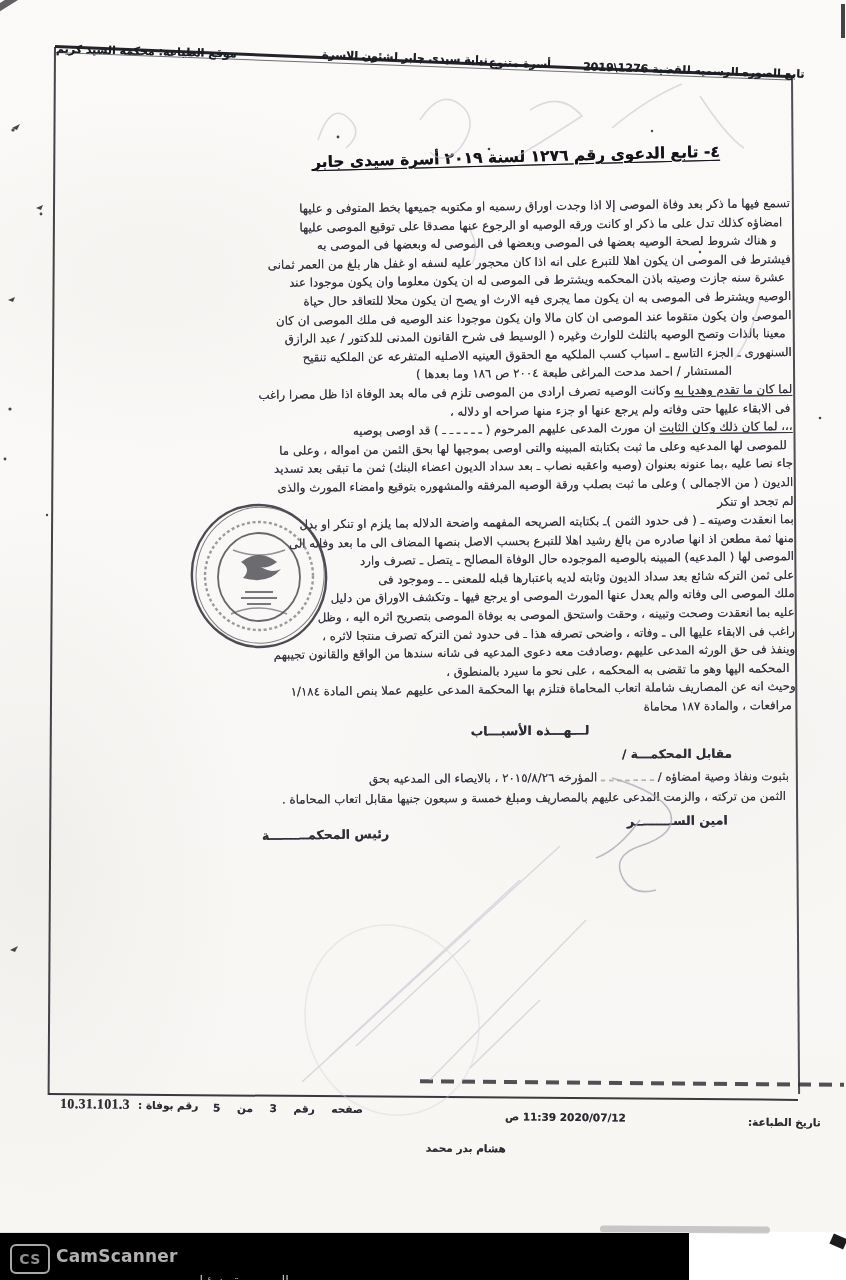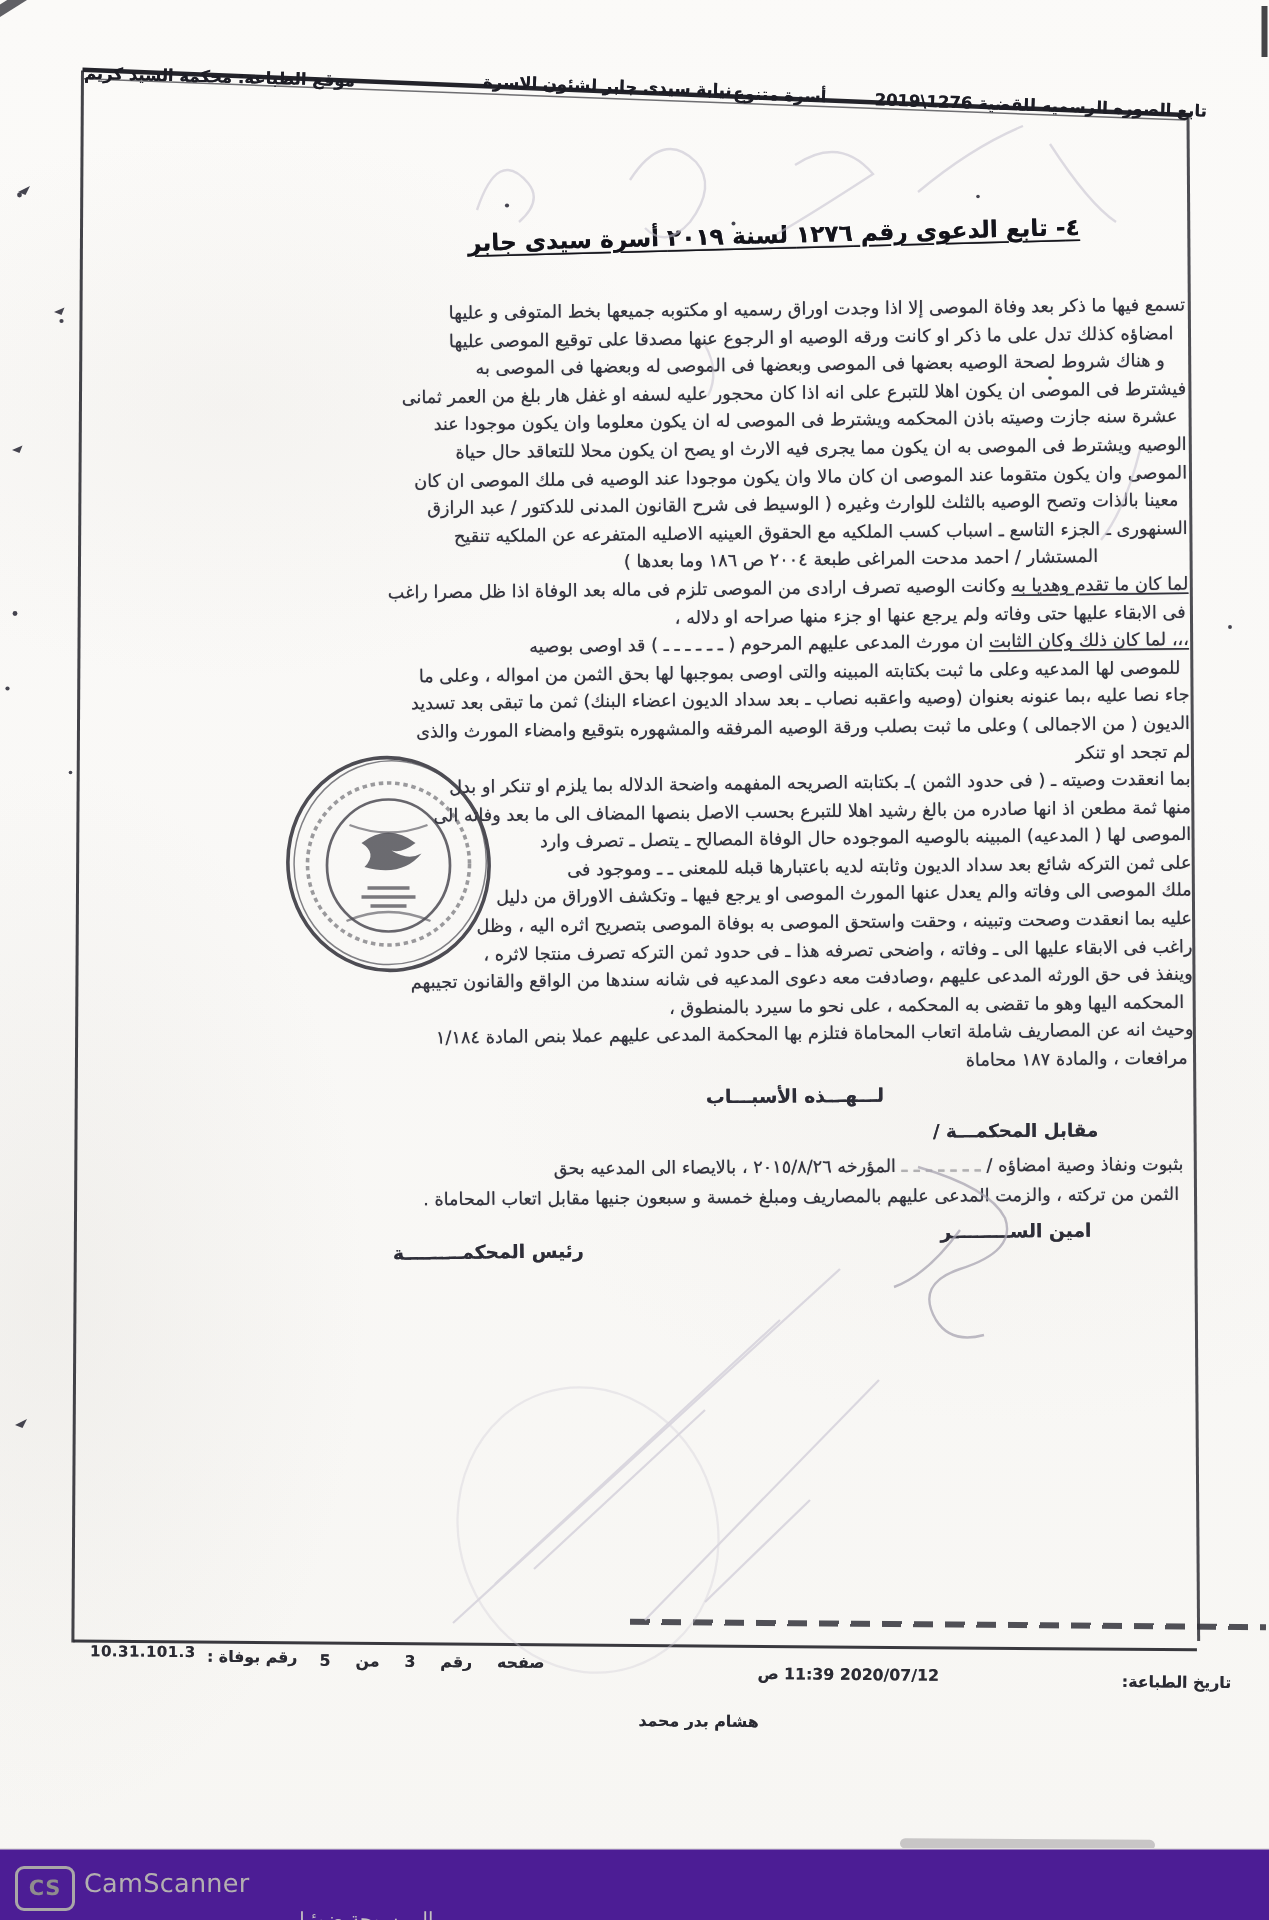--- a/index.html
+++ b/index.html
@@ -62,32 +62,32 @@
 
   
   .sig{position:absolute;direction:rtl;font-size:12.5px;font-weight:bold;color:#2e2e38;white-space:nowrap;text-shadow:0 0 .4px rgba(40,40,52,.7);}
   .sig-clerk{right:118px;top:813px;transform:rotate(-.6deg);}
   .sig-president{left:262px;top:827px;transform:rotate(-.8deg);}
 
   
   .dfoot{position:absolute;left:50px;top:1096px;width:760px;height:30px;transform:rotate(.55deg);transform-origin:left center;
     font-size:10.5px;font-weight:bold;color:#2b2b33;}
   .dfoot span{position:absolute;white-space:nowrap;text-shadow:0 0 .4px rgba(40,40,52,.6);}
-  .f-ip{left:10px;top:0;font-size:10px;letter-spacing:.3px;}
+  .f-ip{left:10px;top:0;font-size:14px;letter-spacing:.3px;font-family:Liberation Serif, serif;}
   .f-devlabel{left:88px;top:2px;direction:rtl;}
   .f-page{left:163px;top:4px;direction:rtl;word-spacing:13px;}
   .f-oper{left:376px;top:8px;direction:rtl;margin-top:34px;}
   .f-dt{left:455px;top:10px;direction:rtl;}
   .f-dtlabel{left:650px;top:13px;direction:rtl;margin-left:48px;}
 
   
-  .csbar{position:absolute;left:0;top:1232px;width:846px;height:48px;background:#4c1d95;border-top:1px solid #e3e1df;}
+  .csbar{position:absolute;left:0;top:1232px;width:689px;height:48px;background:#000000;border-top:1px solid #e3e1df;}
   .cslogo{position:absolute;left:10px;top:11px;width:36px;height:26px;border:2px solid #a9a7a7;border-radius:6px;
     color:#8f8d8d;font-weight:bold;font-size:14px;line-height:26px;text-align:center;letter-spacing:.5px;}
-  .csname{position:absolute;left:56px;top:13px;font-size:17px;font-weight:400;color:#b3b0b0;letter-spacing:.2px;}
+  .csname{position:absolute;left:56px;top:13px;font-size:17px;font-weight:700;color:#b3b0b0;letter-spacing:.2px;}
   .cstext{position:absolute;left:188px;top:15px;direction:rtl;font-size:13px;color:#c4c1c1;margin-top:25px;}
 
   svg.overlay{position:absolute;left:0;top:0;pointer-events:none;}
 </style>
 </head>
 <body>
 
 <div id="canvas">
   <div class="scan"></div>
 

